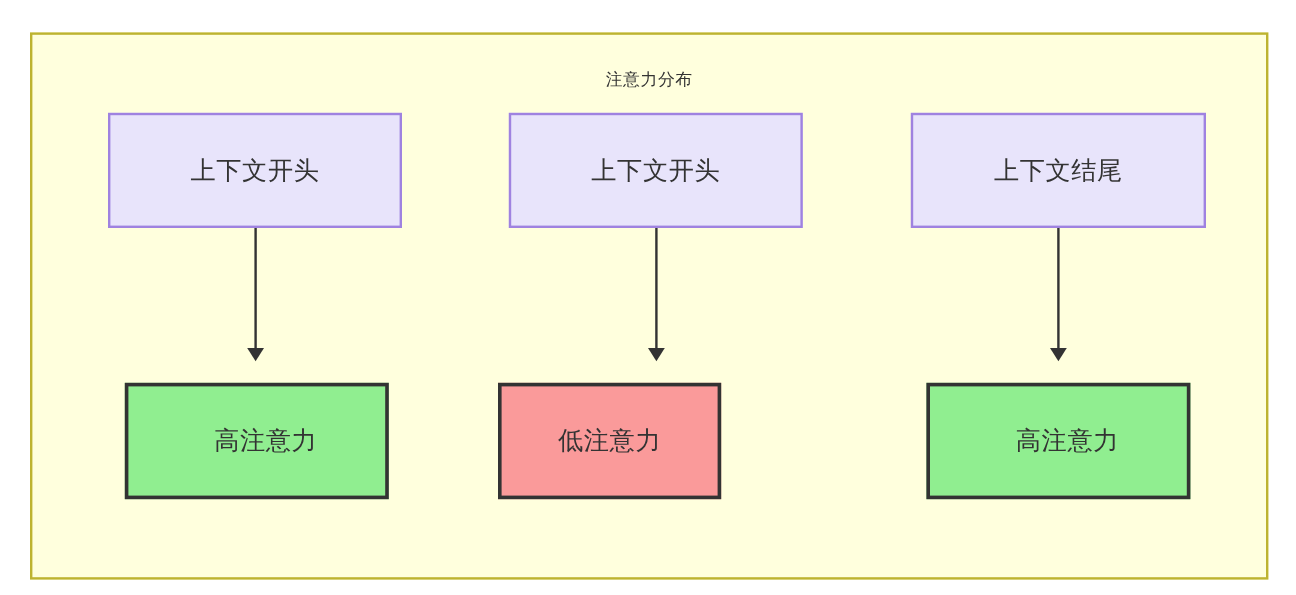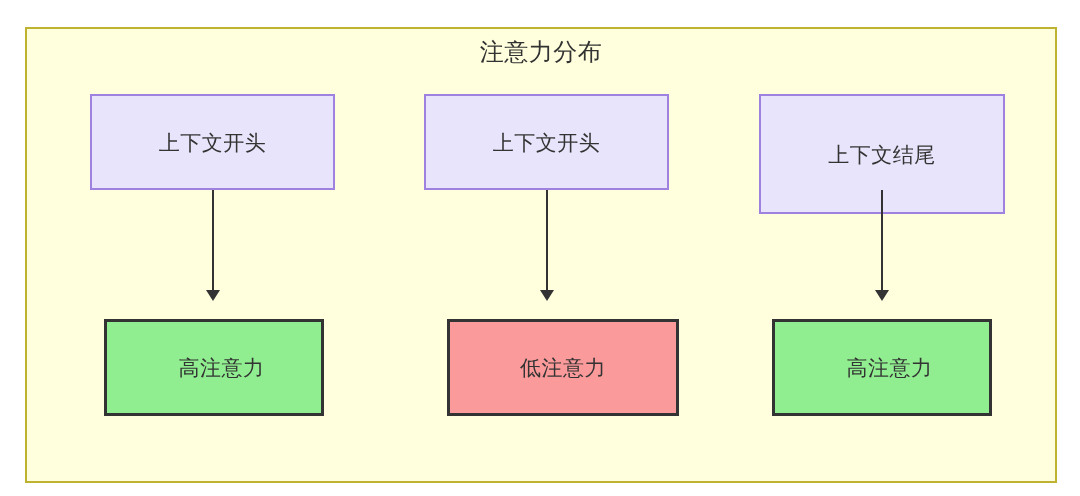--- a/index.html
+++ b/index.html
@@ -29,29 +29,28 @@
     width: 1032px;
     height: 456px;
     box-sizing: border-box;
     background: #ffffdd;
     border: 2px solid #bdb330;
   }
 
   .frame-title {
     position: absolute;
     left: 0;
-    top: 12px;
+    top: 24px;
     width: 100%;
     text-align: center;
-    font-size: 24px;
+    font-size: 14px;
     line-height: 26px;
     color: #333333;
     letter-spacing: 0.5px;
     white-space: nowrap;
-    font-family: Liberation Mono, monospace;
   }
 
   
   .node {
     position: absolute;
     box-sizing: border-box;
     display: flex;
     align-items: center;
     justify-content: center;
     font-size: 21px;
@@ -107,22 +106,22 @@
   <div class="edge-line" style="left:212px; top:190px; height:100px;"></div>
   <div class="edge-head" style="left:206px; top:290px;"></div>
 
   <div class="node high" style="left:104px; top:319px; width:220px; height:97px;">高注意力</div>
 
   <div class="node ctx" style="left:424px; top:94px; width:245px; height:96px;">上下文开头</div>
 
   <div class="edge-line" style="left:546px; top:190px; height:100px;"></div>
   <div class="edge-head" style="left:540px; top:290px;"></div>
 
-  <div class="node low" style="left:447px; top:319px; width:232px; height:97px;text-align:center;">低注意力</div>
+  <div class="node low" style="left:415px; top:319px; width:186px; height:97px;text-align:center;">低注意力</div>
 
-  <div class="node ctx" style="left:759px; top:94px; width:246px; height:120px;">上下文结尾</div>
+  <div class="node ctx" style="left:759px; top:94px; width:246px; height:96px;">上下文结尾</div>
 
   <div class="edge-line" style="left:881px; top:190px; height:100px;"></div>
   <div class="edge-head" style="left:875px; top:290px;"></div>
 
   <div class="node high" style="left:772px; top:319px; width:220px; height:97px;">高注意力</div>
 
 </div>
 
 </body></html>

